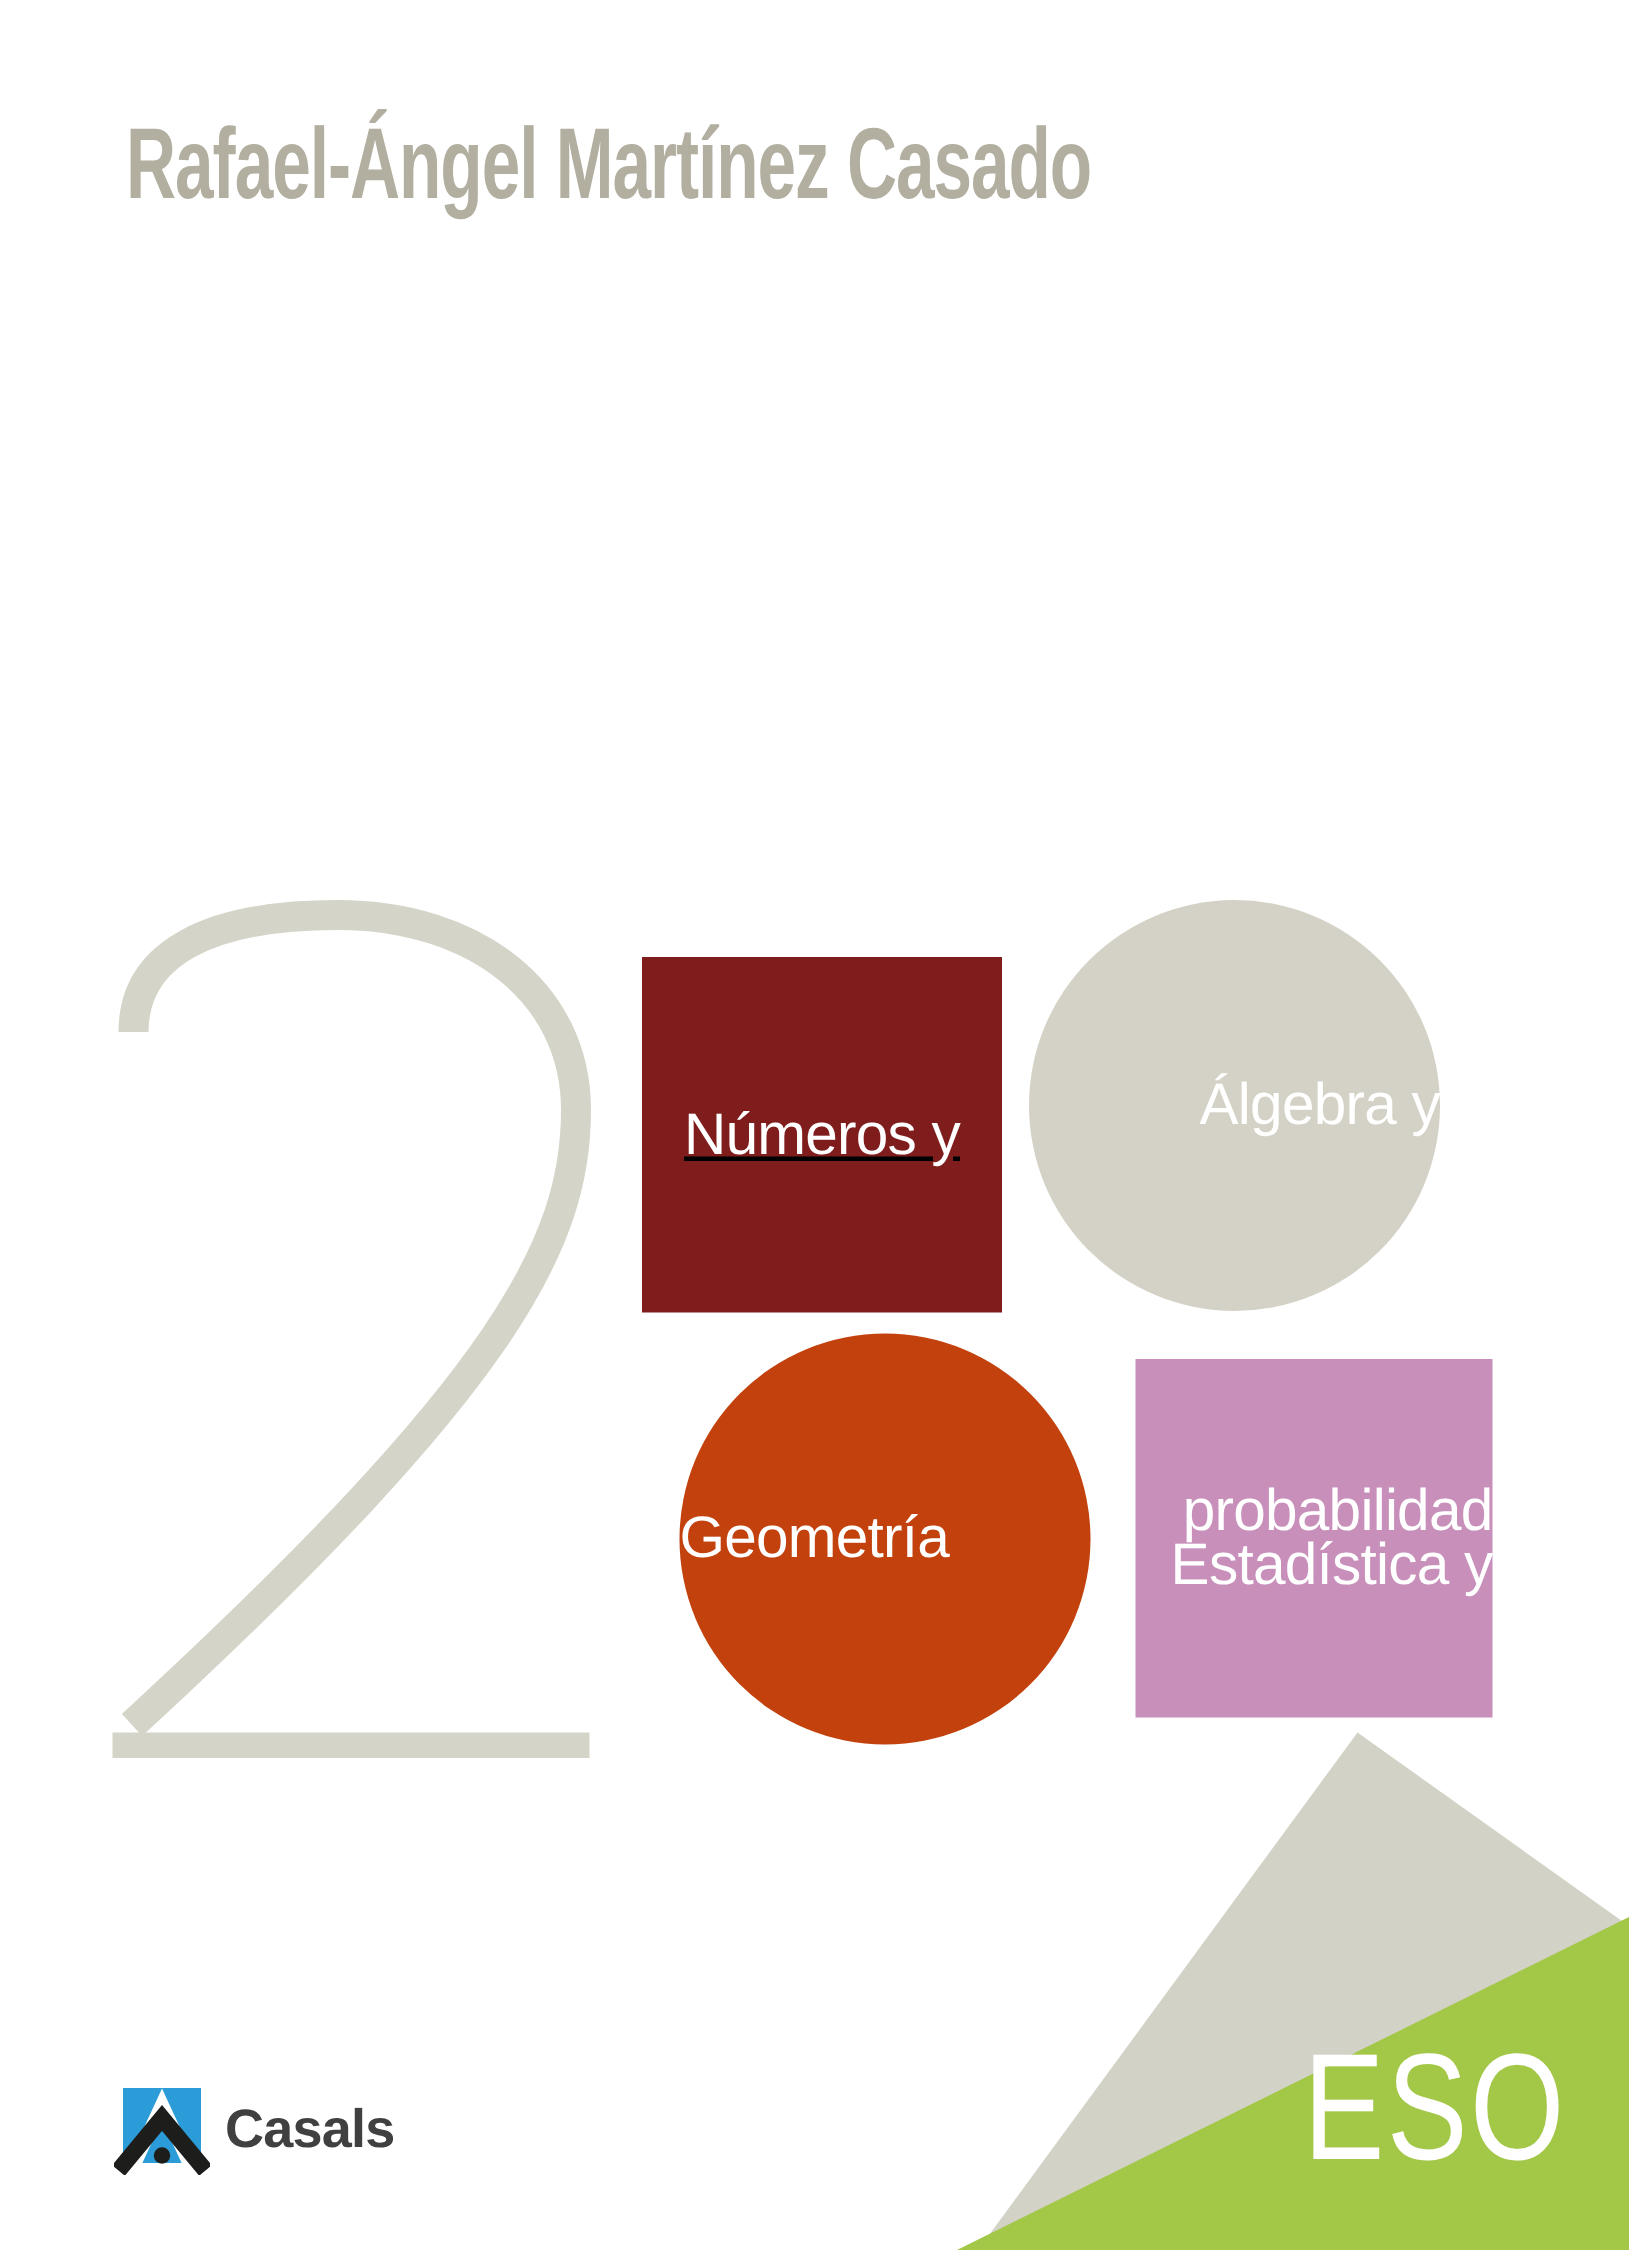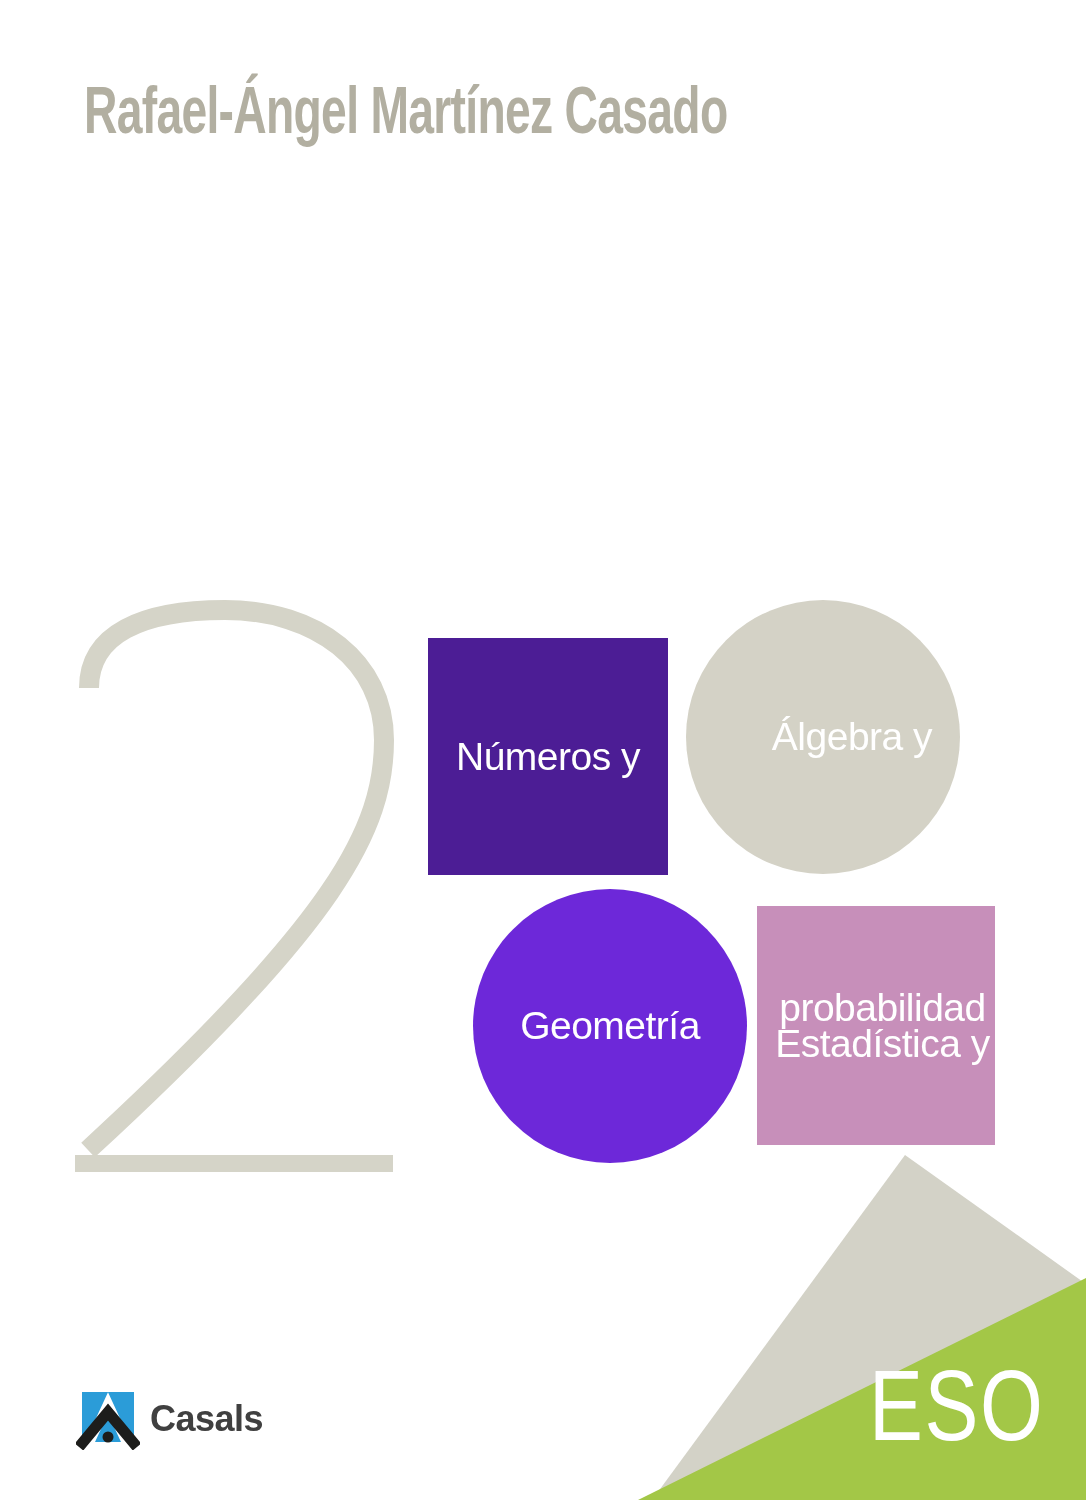--- a/index.html
+++ b/index.html
@@ -27,25 +27,25 @@
   .title .l3{transform:scaleX(.84);font-weight:bold;color:#a4ca55;letter-spacing:-1px;}
   
   .big2{position:absolute;left:70px;top:600px;}
   .sr-num{position:absolute;left:70px;top:600px;width:1px;height:1px;overflow:hidden;opacity:0;}
   
   .shape{position:absolute;display:flex;align-items:center;box-sizing:border-box;}
   .shape .lbl{
     width:100%;font-size:39px;line-height:36px;color:#ffffff;
     letter-spacing:-.5px;font-weight:normal;
   }
-  .sq-teal   {left:428px;top:638px;width:240px;height:237px;background:#4c1d95;justify-content:center;text-align:center;}
+  .sq-teal   {left:428px;top:638px;width:240px;height:237px;background:#7f1d1d;justify-content:center;text-align:center;text-decoration:underline;}
   .ci-gray   {left:686px;top:600px;width:274px;height:274px;background:#d4d2c6;border-radius:50%;padding-left:58px;}
-  .ci-orange {left:473px;top:889px;width:274px;height:274px;background:#6d28d9;border-radius:50%;justify-content:center;text-align:center;}
+  .ci-orange {left:453px;top:889px;width:274px;height:274px;background:#c2410c;border-radius:50%;justify-content:center;text-align:left;}
   .sq-mauve  {left:757px;top:906px;width:238px;height:239px;background:#c78fba;padding-left:13px;}
-  .ci-gray .lbl, .sq-mauve .lbl{text-align:center;}
+  .ci-gray .lbl, .sq-mauve .lbl{text-align:right;}
   
   .corner-svg{position:absolute;left:0;top:0;pointer-events:none;}
   .eso{
     position:absolute;left:869px;top:1355px;
     font-size:101px;line-height:1;color:#ffffff;white-space:nowrap;
     transform:scaleX(.8);transform-origin:left top;letter-spacing:2px;
   }
   
   .logo-mark{position:absolute;left:76px;top:1392px;}
   .logo-word{

